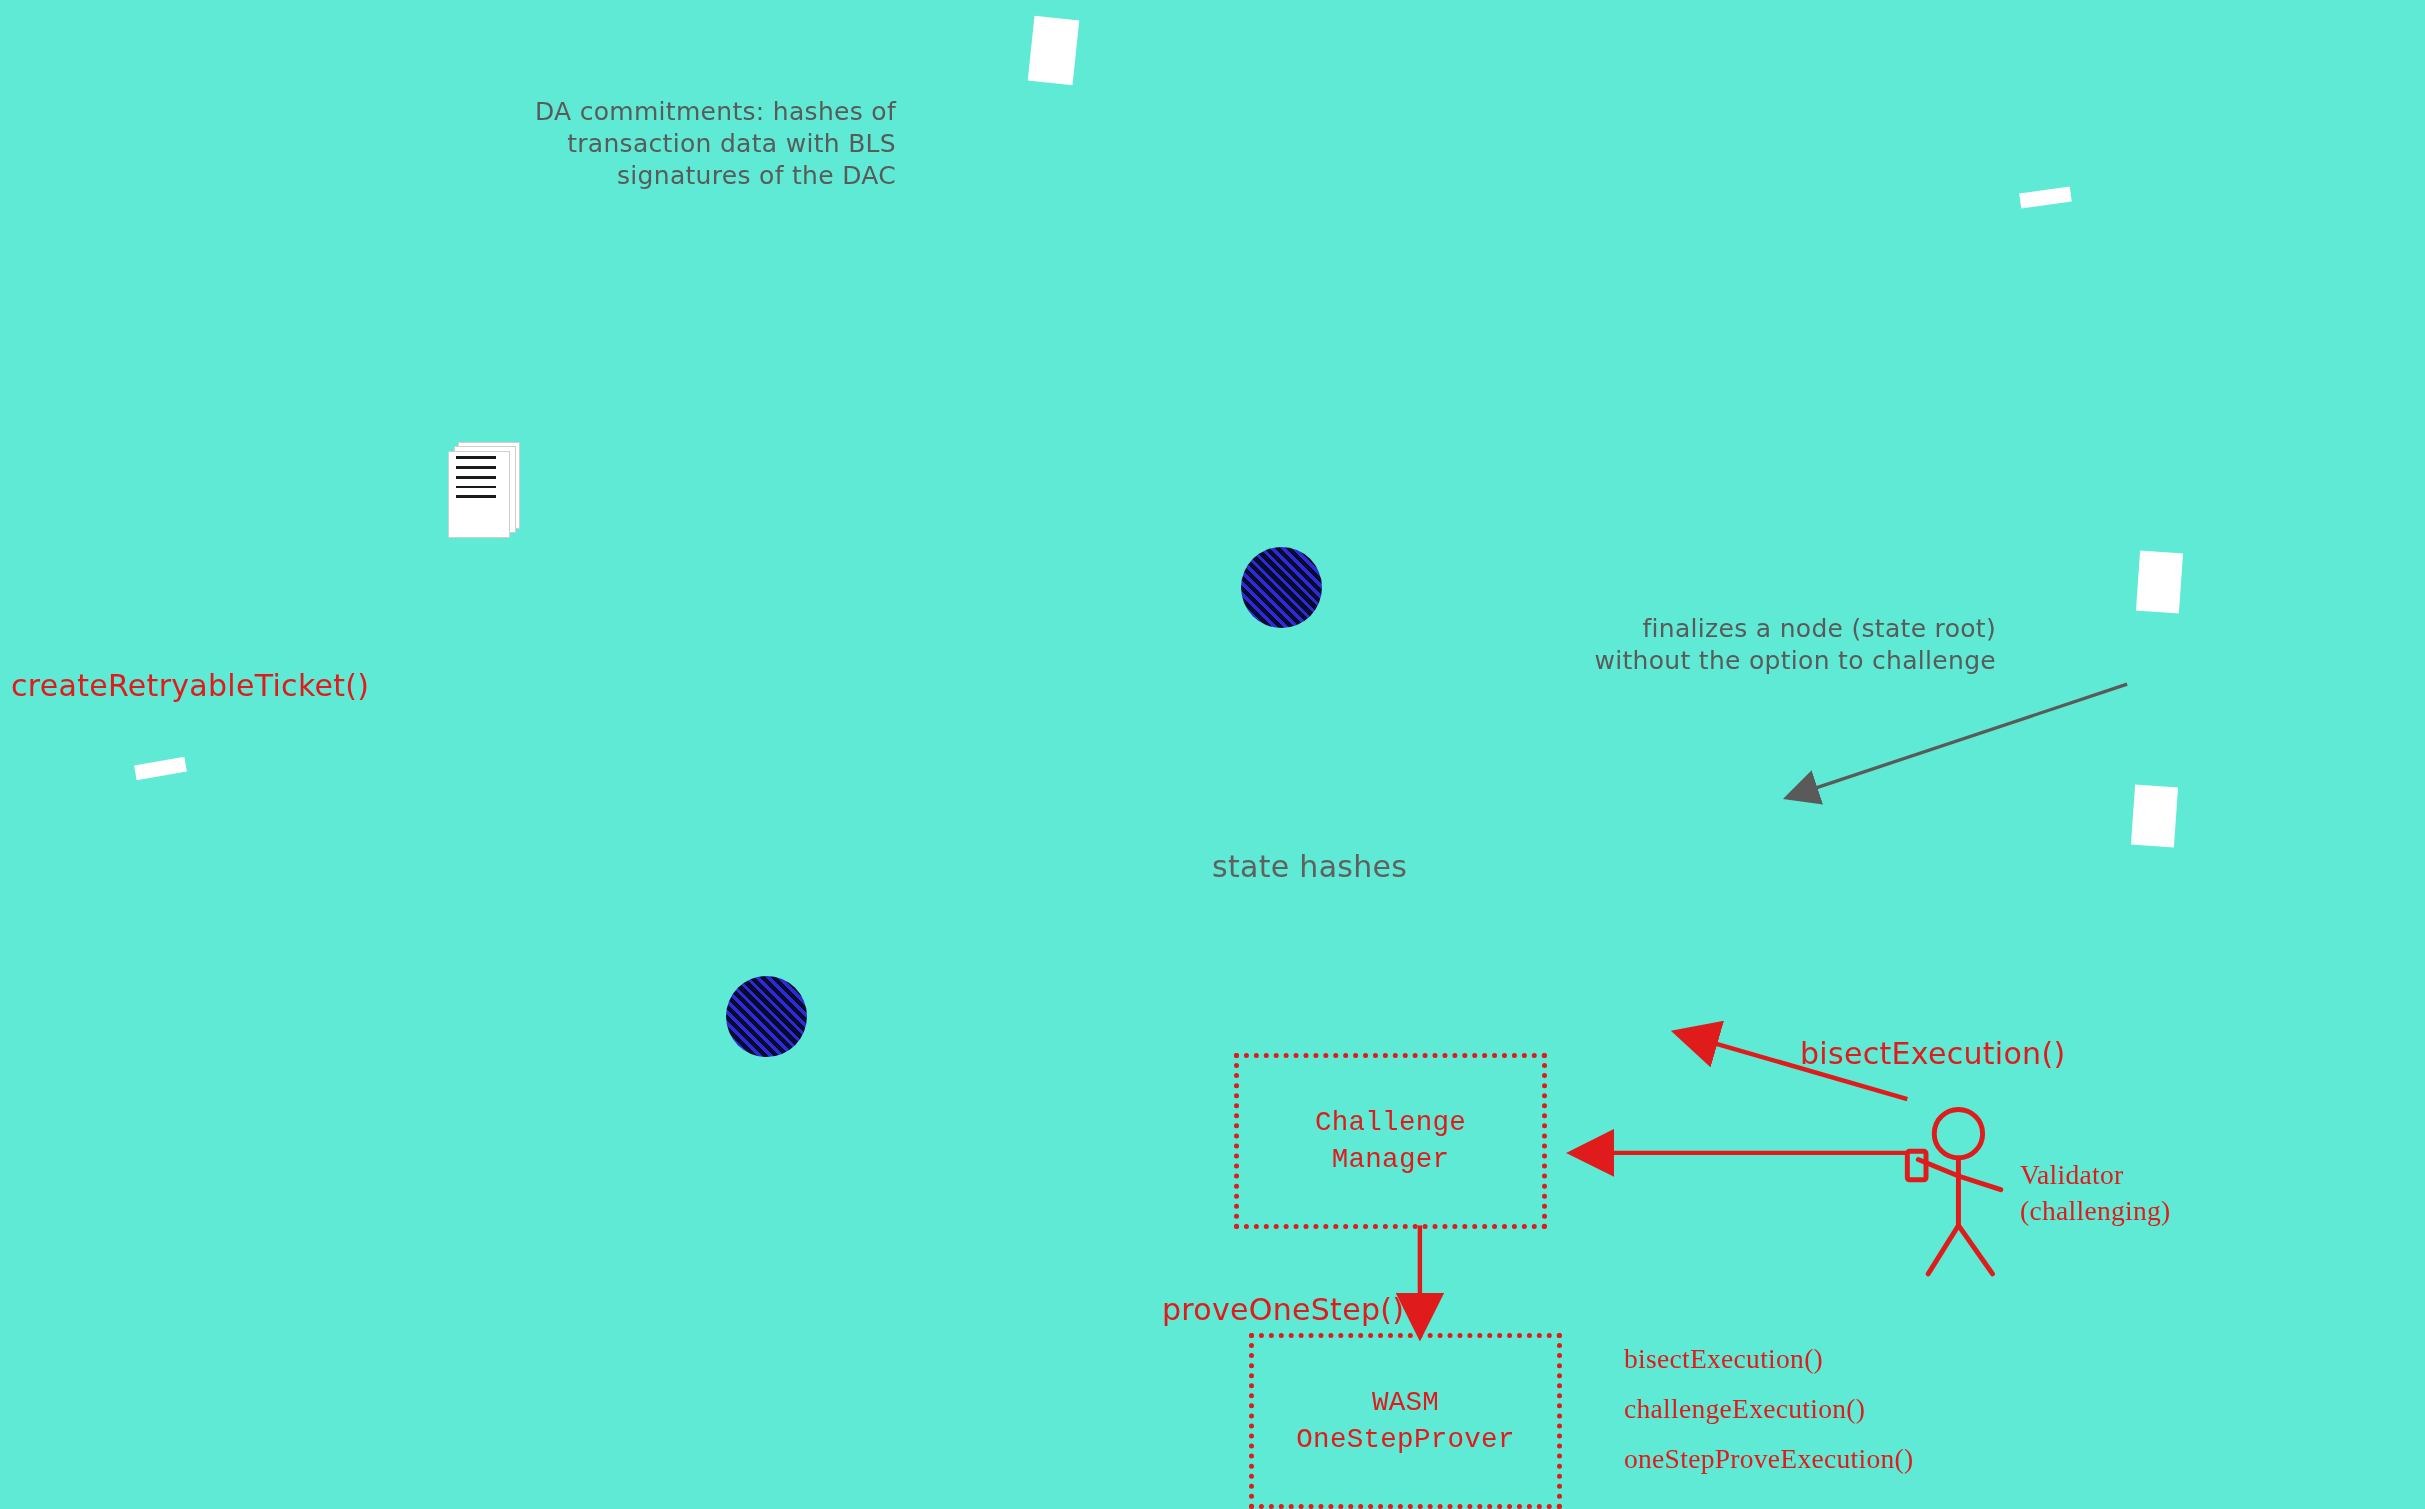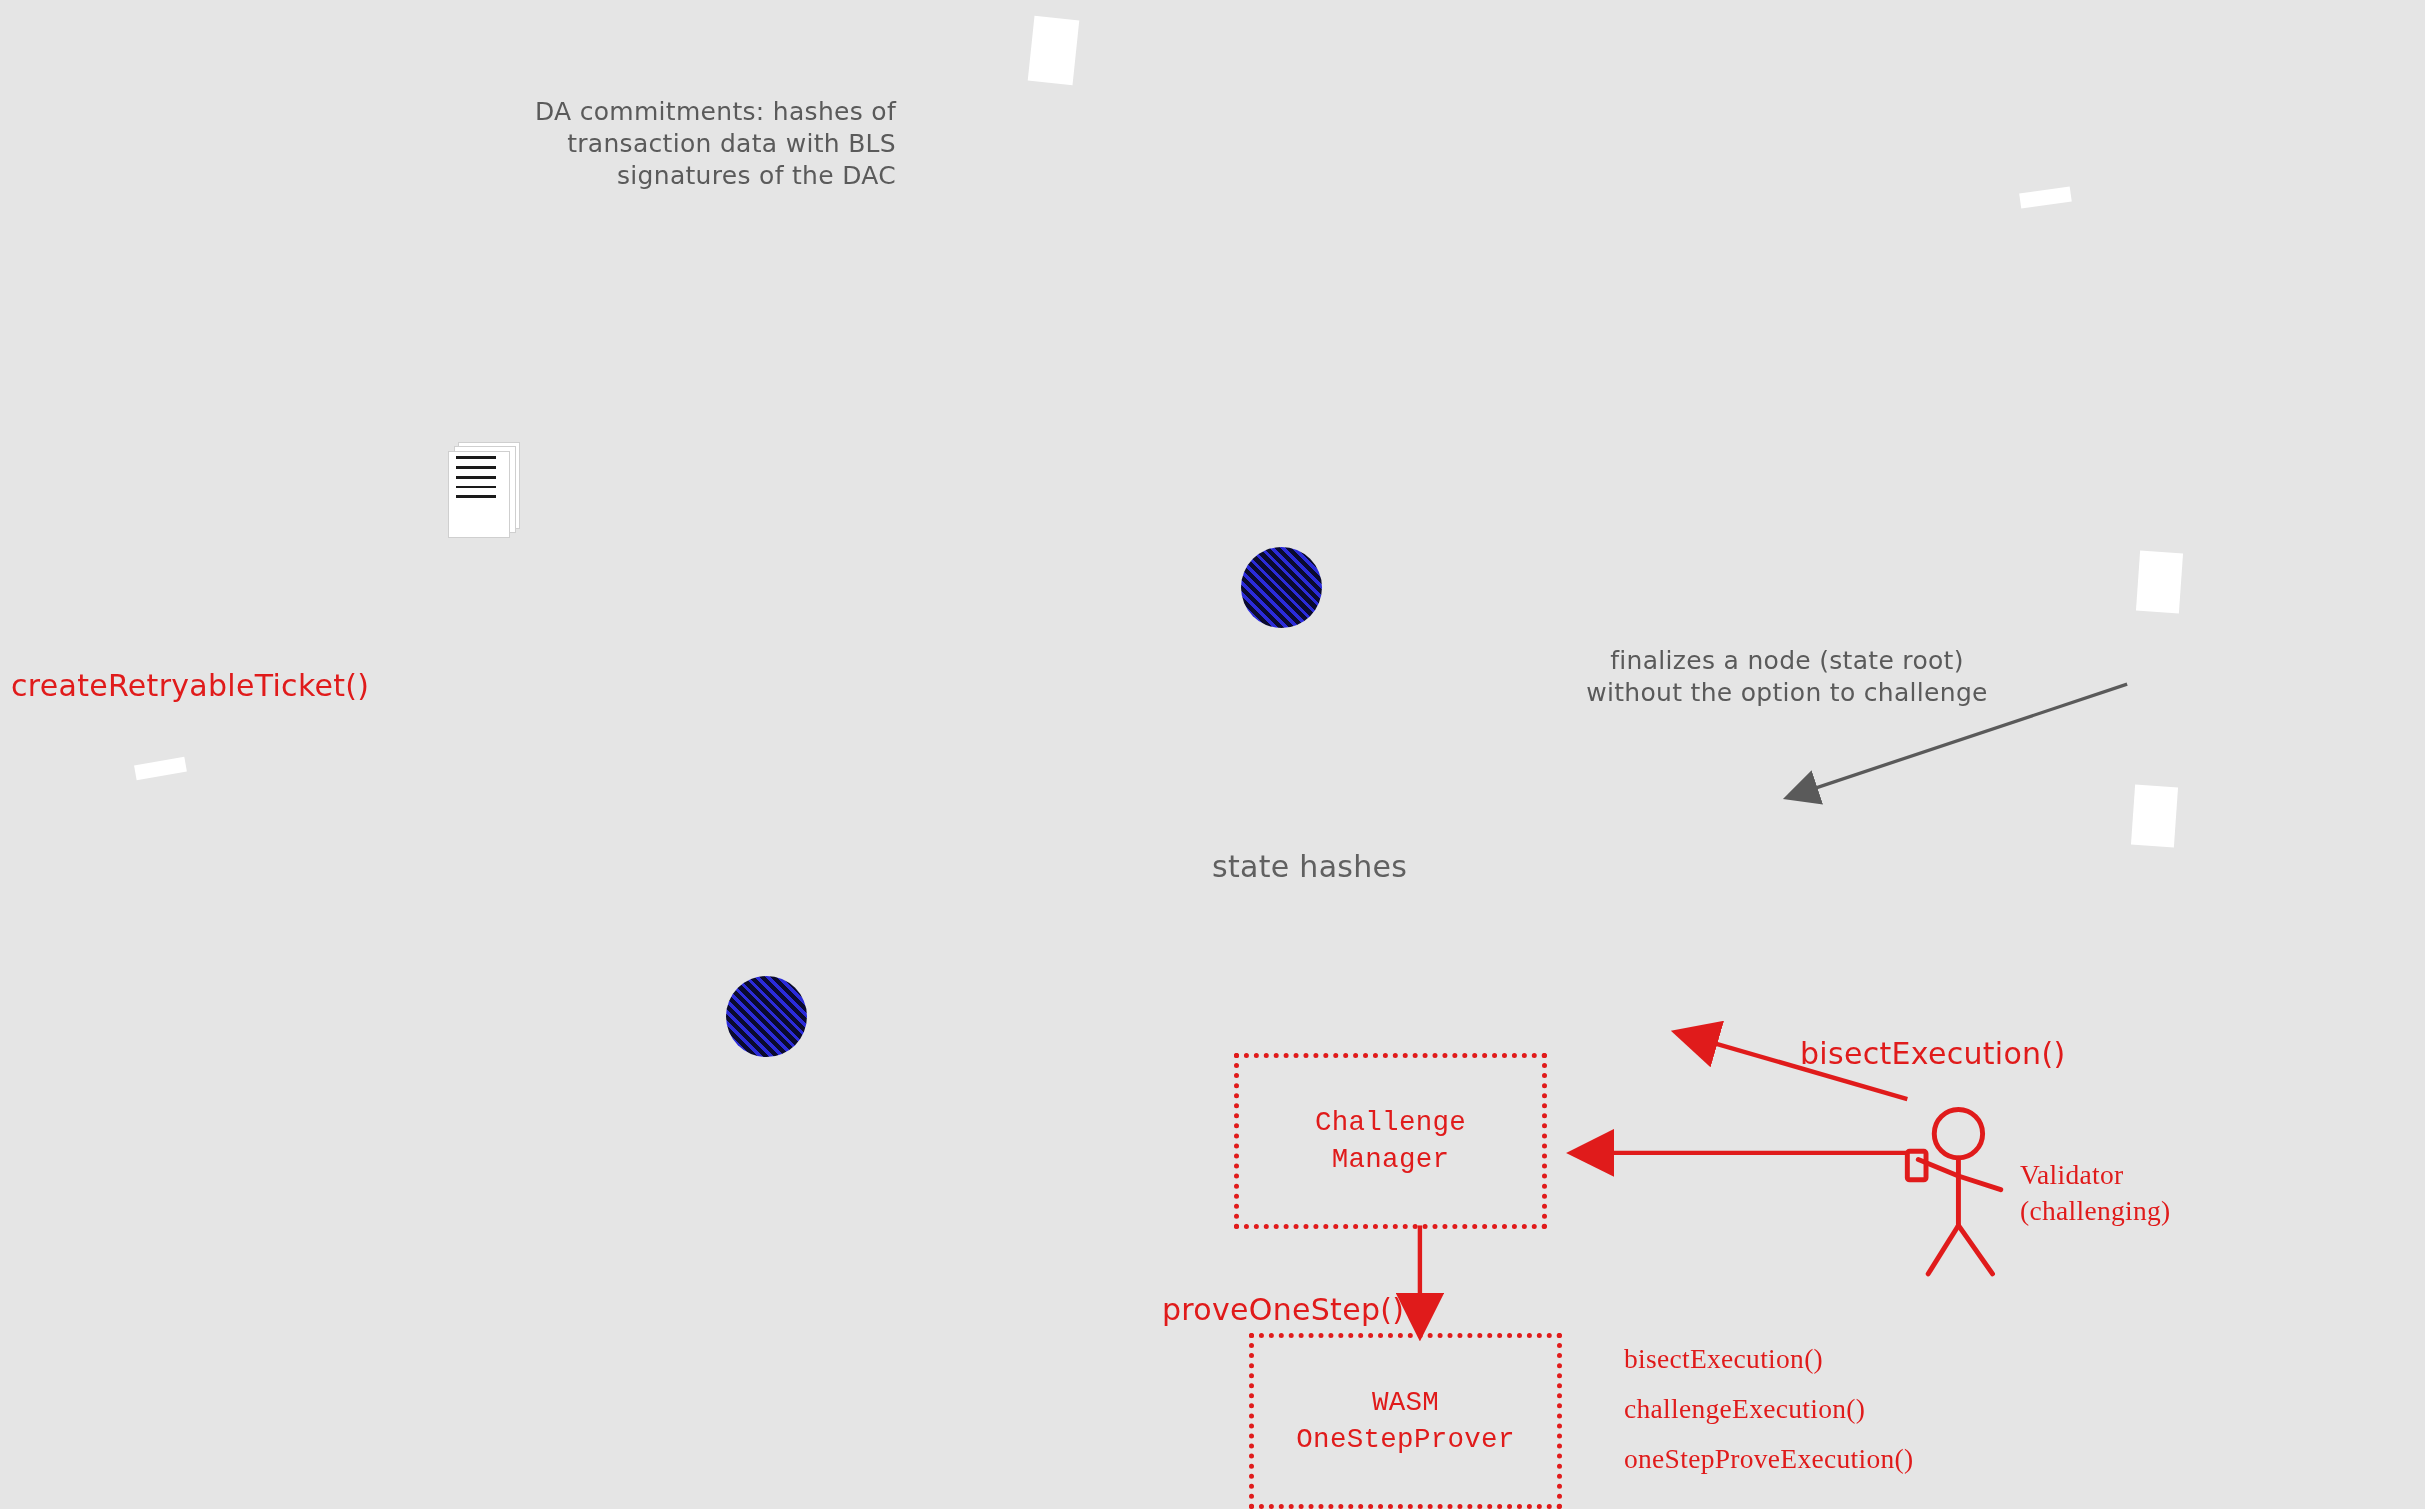--- a/index.html
+++ b/index.html
@@ -7,36 +7,36 @@
     padding: 0;
     background: #000000;
   }
   body {
     font-family: "DejaVu Sans", sans-serif;
   }
   #canvas {
     position: relative;
     width: 2426px;
     height: 1509px;
-    background: #e5e5e5;
+    background: #5eead4;
     overflow: hidden;
   }
   .abs { position: absolute; }
 
   
   .note-text {
     color: #5a5a5a;
     font-size: 25px;
     line-height: 1.28;
     font-family: "DejaVu Sans", sans-serif;
     letter-spacing: 0.3px;
     white-space: pre-line;
   }
   .note-right { text-align: right; }
-  .note-center { text-align: center; margin-top: 32px; }
+  .note-center { text-align: right; }
 
   .red-text {
     color: #e01b1b;
     font-size: 27.5px;
     line-height: 1.3;
     font-family: Liberation Serif, serif;
     letter-spacing: 0.3px;
     white-space: pre-line;
   }
   .red-label-big {

